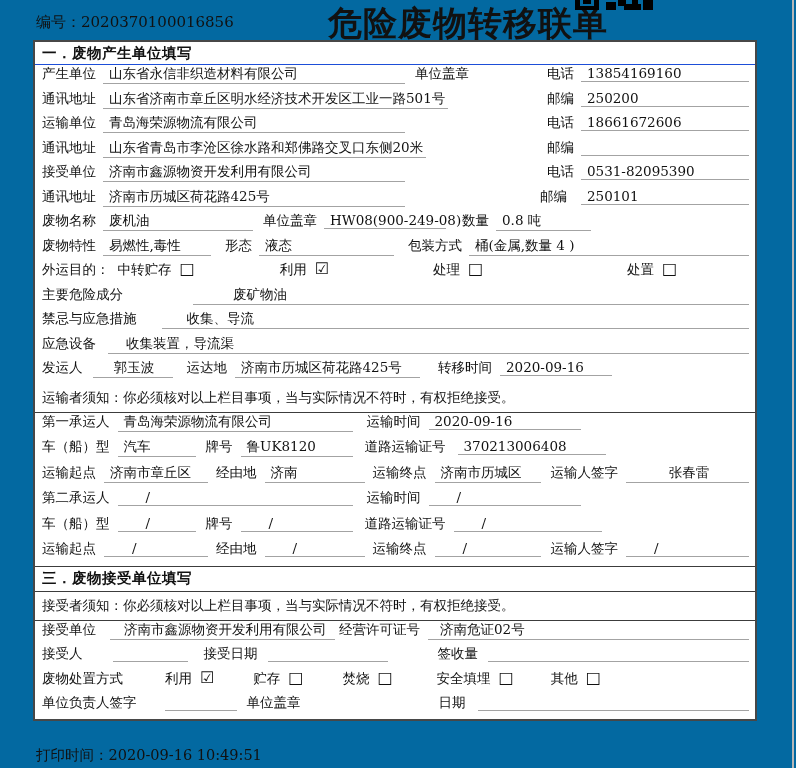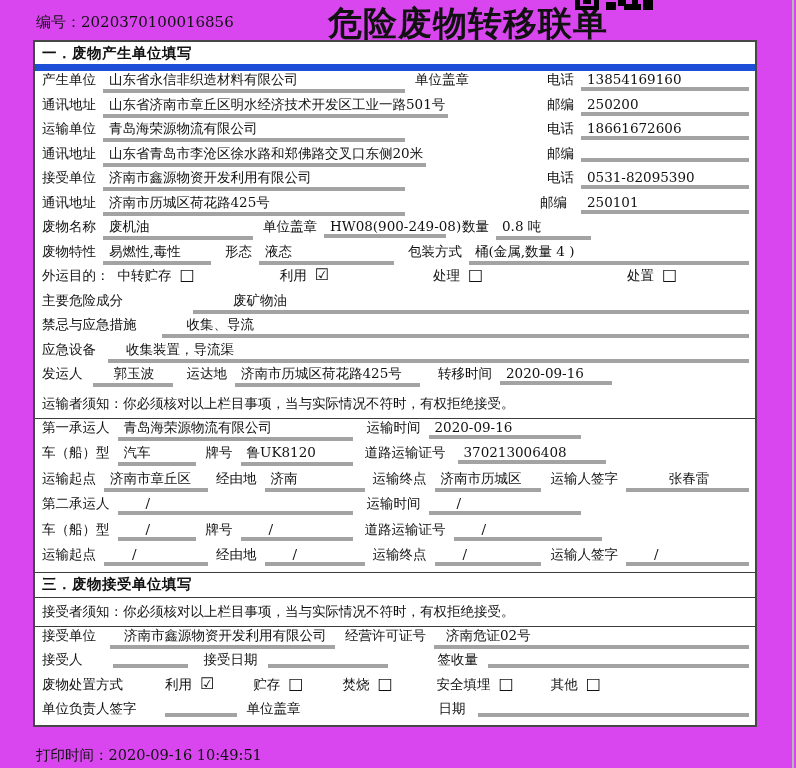--- a/index.html
+++ b/index.html
@@ -1,33 +1,33 @@
 <!DOCTYPE html>
 <html><head>
 <meta charset="utf-8">
 <style>
   html,body{margin:0;padding:0;}
   body{width:796px;height:768px;background:#ffffff;}
-  .page{position:relative;width:796px;height:768px;background:#d946ef;overflow:hidden;
+  .page{position:relative;width:796px;height:768px;background:#0369a1;overflow:hidden;
         font-family:"DejaVu Serif","Liberation Serif",serif;color:#111;}
   .docno{position:absolute;top:13px;left:36px;font-size:15px;white-space:nowrap;}
   .title{position:absolute;top:1px;left:328px;font-size:34px;font-weight:bold;letter-spacing:1px;white-space:nowrap;}
   .qr{position:absolute;top:0;left:575px;}
   .page-edge{position:absolute;top:0;left:792px;width:2px;height:768px;background:#b8b8b8;}
   .form{position:absolute;top:40px;left:33px;width:724px;border:2px solid #474747;box-sizing:border-box;background:#fff;}
   .sec-h{font-weight:bold;font-size:14.5px;padding-left:7px;display:flex;align-items:center;letter-spacing:0.5px;}
-  .sec-h1{height:22px;border-bottom:7px solid #1d4ed8;}
+  .sec-h1{height:22px;border-bottom:1px solid #1d4ed8;}
   .sec-h23{height:24px;border-top:1px solid #3c3c3c;border-bottom:1px solid #3c3c3c;}
   .notice{height:28px;display:flex;align-items:center;padding-left:7px;font-size:13.5px;border-bottom:1px solid #3c3c3c;}
   .row{display:flex;align-items:flex-start;padding:0 6px 3px 7px;box-sizing:border-box;font-size:13.5px;}
   .s1r{height:24.5px;}
   .s2r{height:25.5px;}
   .s3r{height:24.5px;}
   .lb{white-space:nowrap;}
-  .u{border-bottom:4px solid #a3a3a3;white-space:nowrap;padding:0 3px 0 6px;min-height:17px;box-sizing:border-box;}
+  .u{border-bottom:1px solid #a3a3a3;white-space:nowrap;padding:0 3px 0 6px;min-height:17px;box-sizing:border-box;}
   .sl{padding-left:28px;}
   .fill{flex:1;}
   .box{font-size:16px;line-height:14px;position:relative;top:1px;}
   .footer{position:absolute;top:746px;left:36px;font-size:14.5px;white-space:nowrap;}
 </style>
 </head>
 <body>
 
 <div class="page">
 
@@ -218,21 +218,21 @@
       <span class="lb" style="margin-left:10px">运输人签字</span>
       <span class="u sl" style="flex:1;margin-left:8px">/</span>
     </div>
 
     <div class="sec-h sec-h23">三．废物接受单位填写</div>
     <div class="notice">接受者须知：你必须核对以上栏目事项，当与实际情况不符时，有权拒绝接受。</div>
 
     <div class="row s3r">
       <span class="lb">接受单位</span>
       <span class="u" style="min-width:225px;margin-left:14px;padding-left:14px">济南市鑫源物资开发利用有限公司</span>
-      <span class="lb" style="margin-left:10px">经营许可证号</span>
+      <span class="lb" style="margin-left:4px">经营许可证号</span>
       <span class="u" style="flex:1;margin-left:8px;padding-left:12px">济南危证02号</span>
     </div>
 
     <div class="row s3r">
       <span class="lb">接受人</span>
       <span class="u" style="width:75px;margin-left:30px"></span>
       <span class="lb" style="margin-left:16px">接受日期</span>
       <span class="u" style="width:120px;margin-left:10px"></span>
       <span class="lb" style="margin-left:50px">签收量</span>
       <span class="u" style="flex:1;margin-left:10px"></span>

